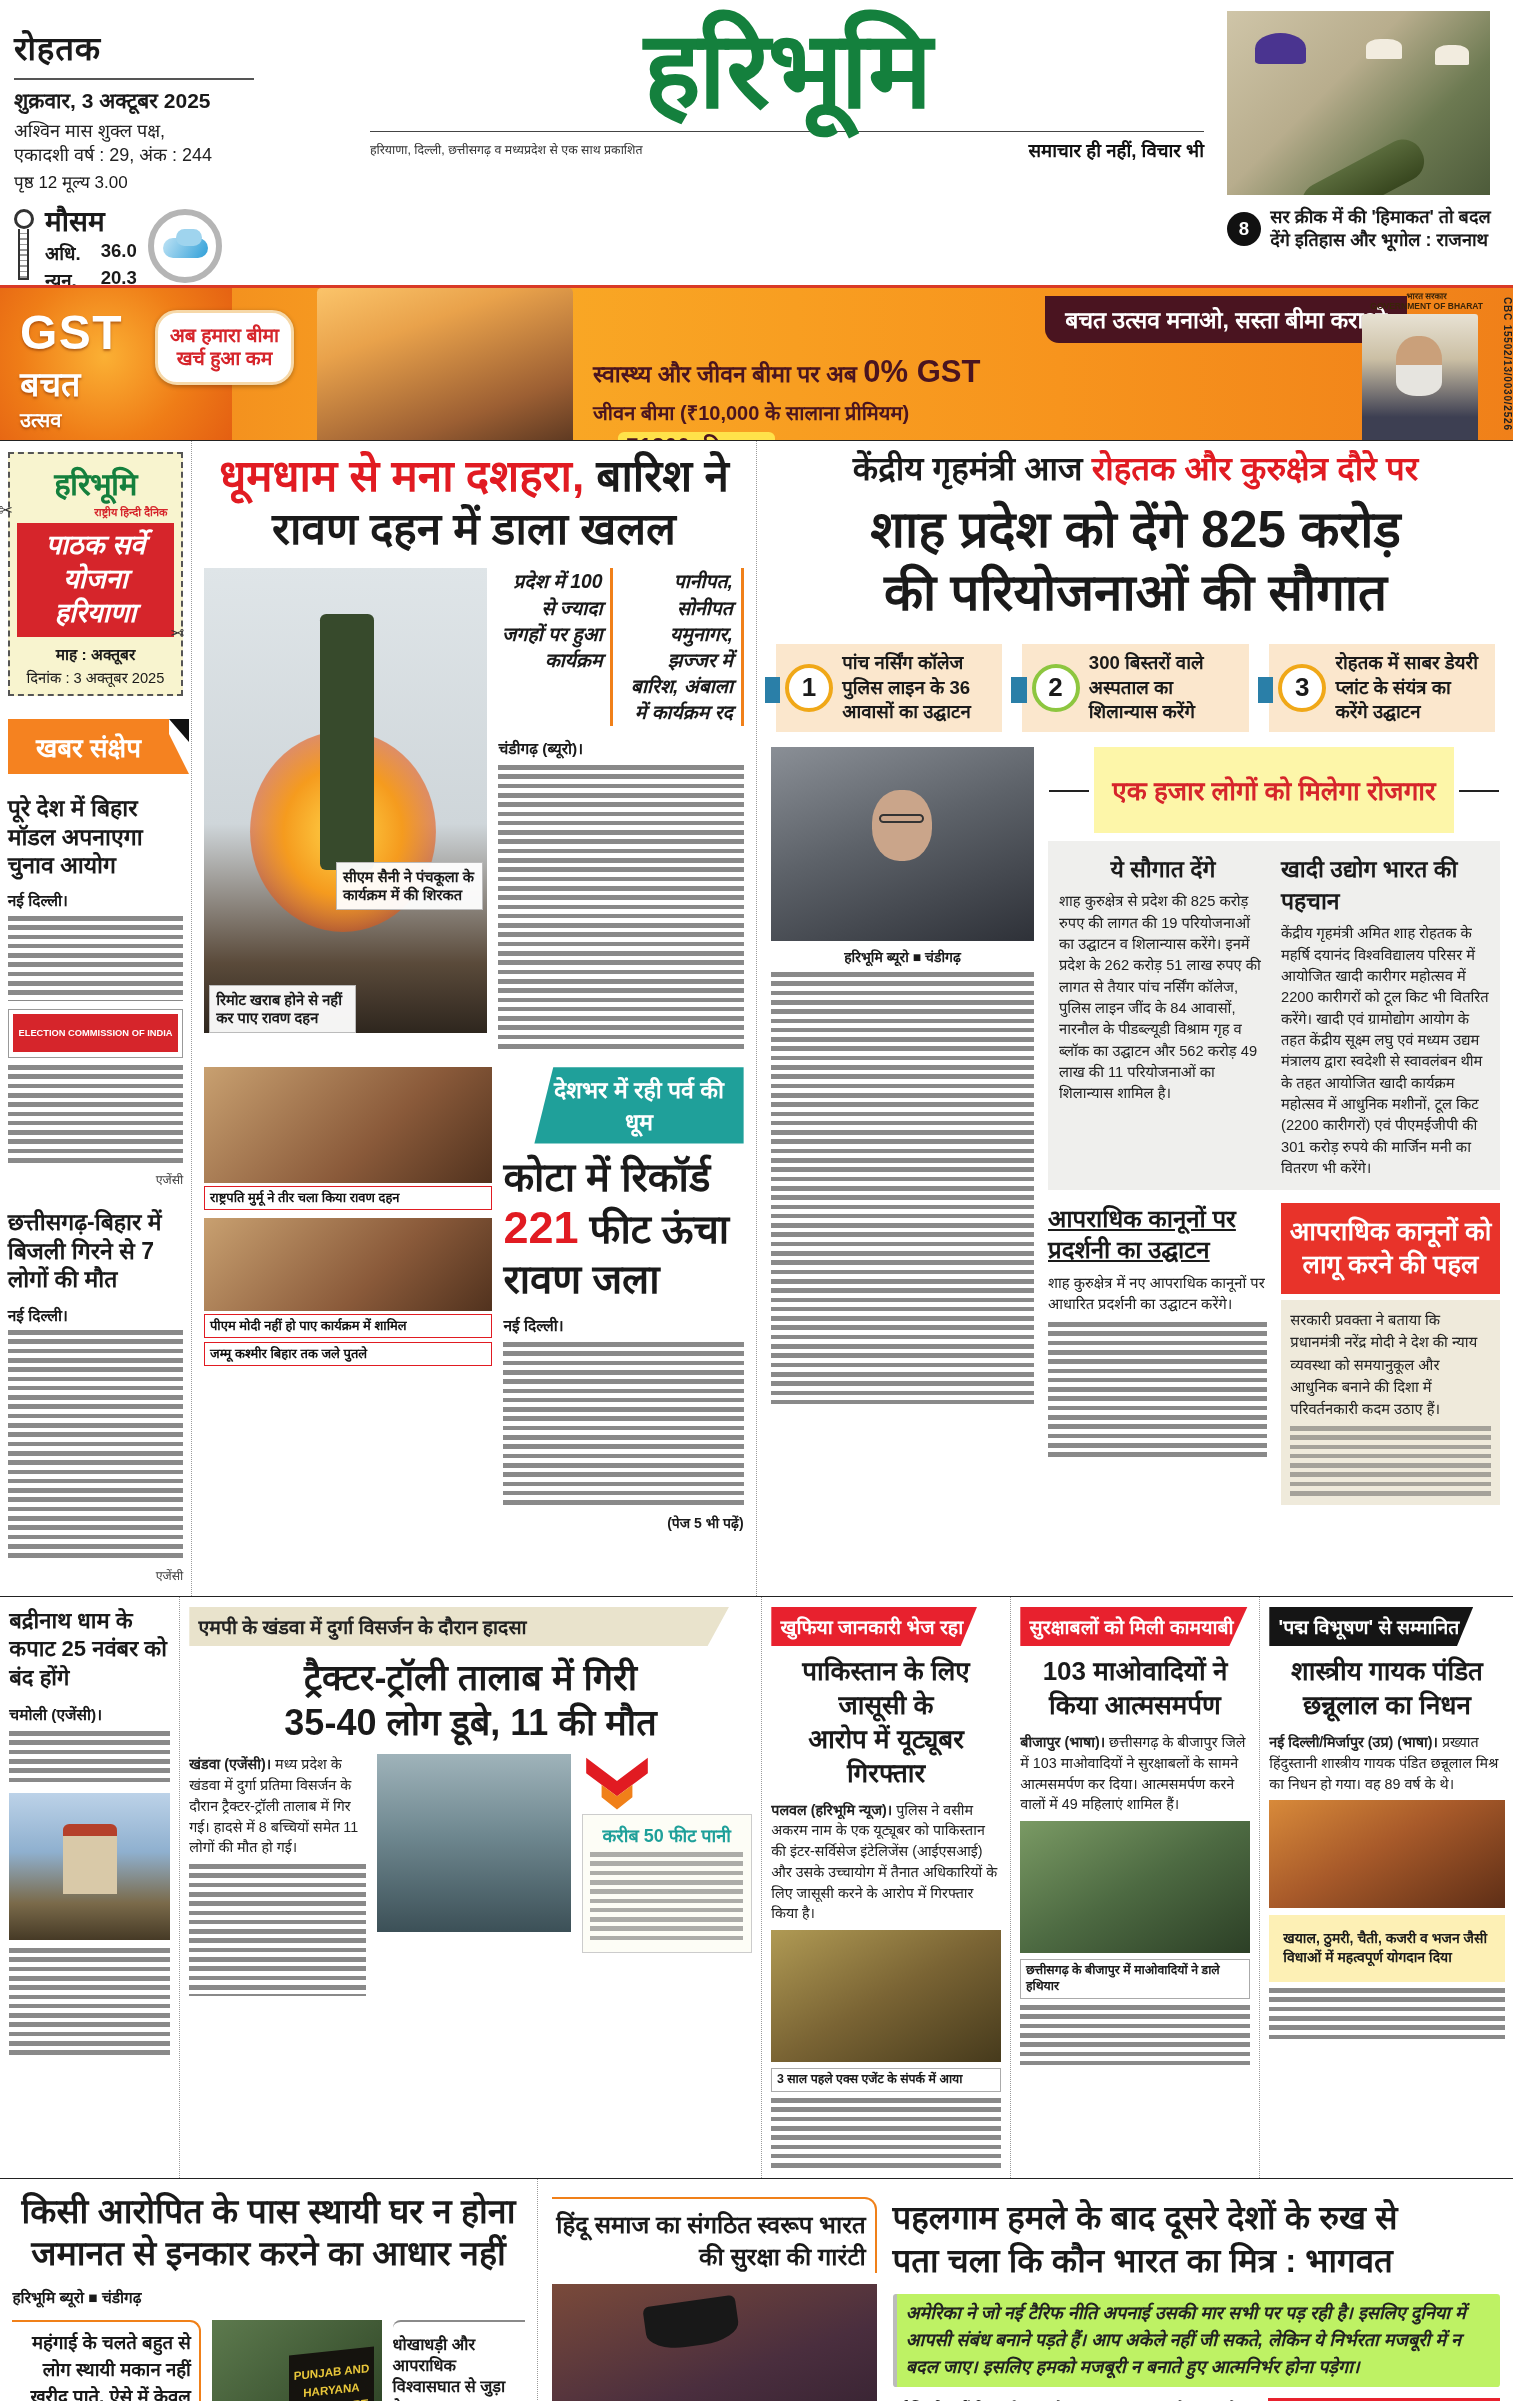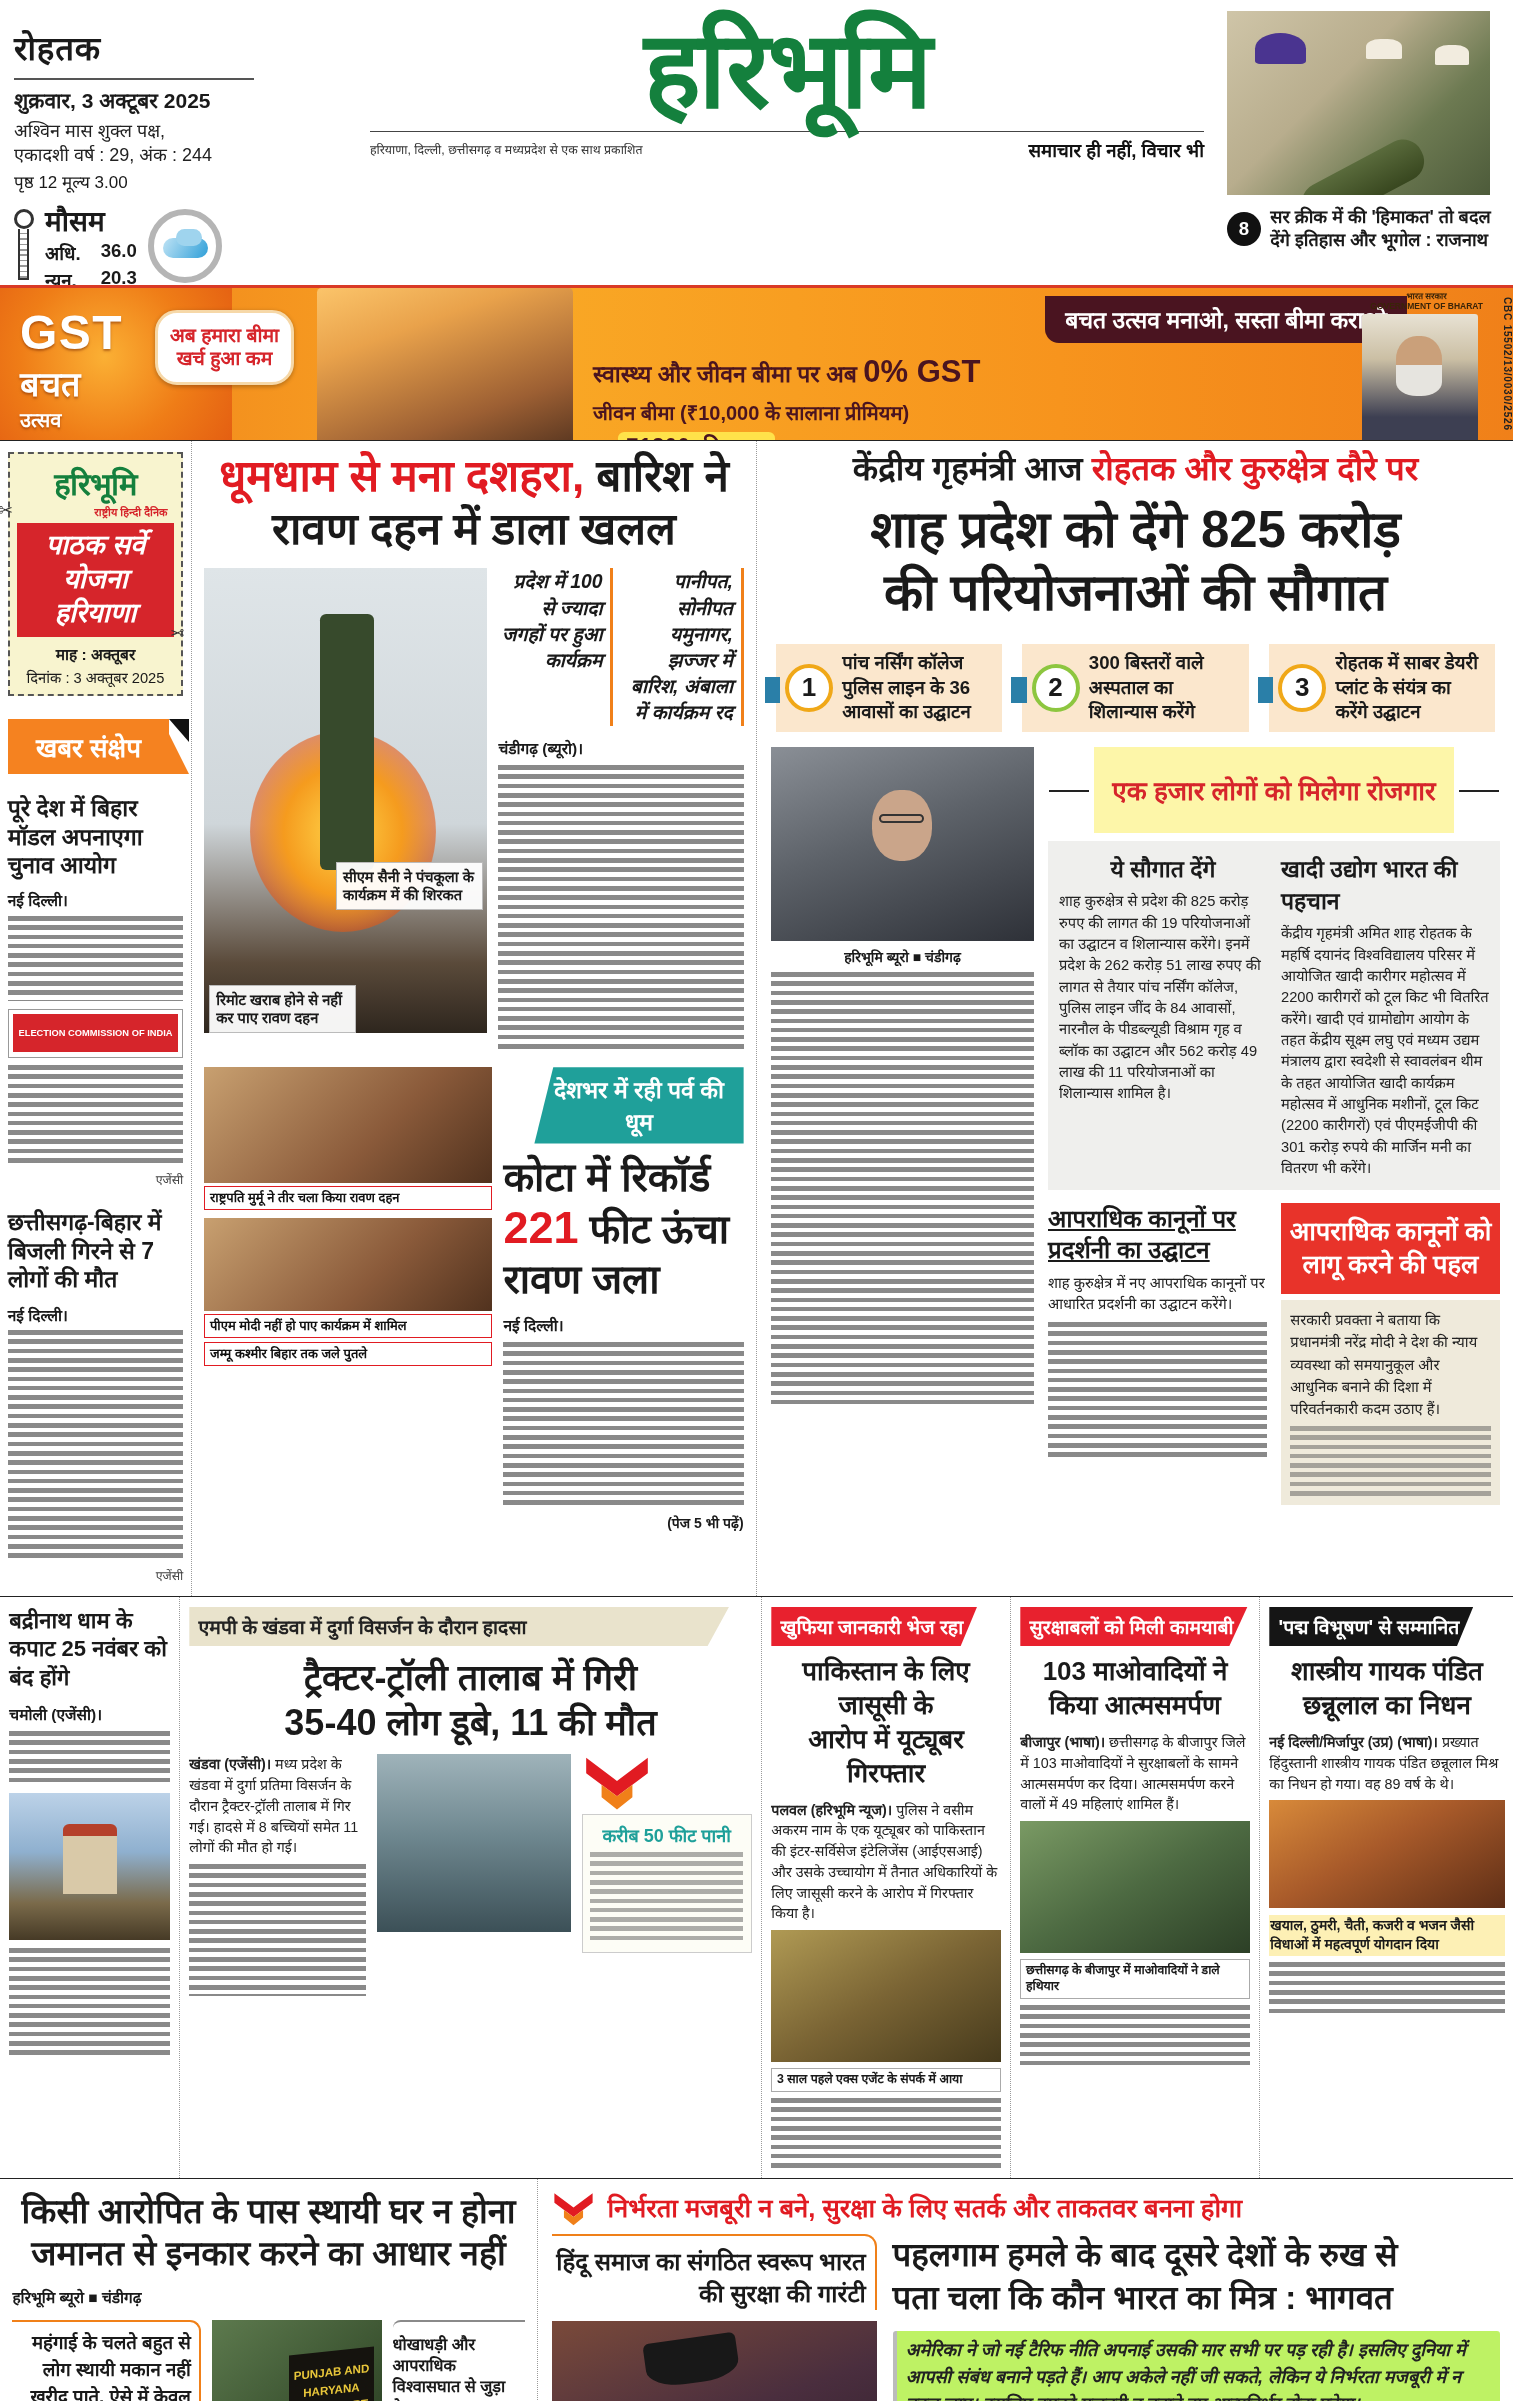--- a/index.html
+++ b/index.html
@@ -162,21 +162,21 @@
   .kicker.black{background:#151515;}
   .kh-head{font-size:36px;font-weight:900;line-height:1.25;margin:9.3px 0;text-align:center;}
   .kh-grid{display:flex;gap:11px;}
   .kh-photo{width:194px;height:178px;background:linear-gradient(180deg,#9fb3ba 0%,#6f8890 45%,#3c5057 100%);position:relative;}
   .chev{width:70px;height:57px;margin:0 auto;}
   .box50{border:1.5px solid #ccc;background:#fdfdf6;padding:7.7px;}
   .box50 .t{color:#1fa09a;font-size:18px;font-weight:bold;text-align:center;margin-bottom:4.6px;}
   .sm-head{font-size:26px;font-weight:900;line-height:1.3;text-align:center;margin:9.3px 0;}
   .sm-photo{height:132px;background:linear-gradient(150deg,#7a9a64 0%,#4d6a42 50%,#2c3f26 100%);position:relative;margin:6.2px 0;}
   .sm-cap{background:#fff;border:0.8px solid #aaa;font-size:12.4px;font-weight:bold;padding:3.1px 4.6px;line-height:1.25;}
-  .yellow-note{background:#fdf0b5;font-size:14px;font-weight:bold;padding:1px;line-height:1.4;margin-top:6.2px;}
+  .yellow-note{background:#fdf0b5;font-size:14px;font-weight:bold;padding:14px;line-height:1.4;margin-top:6.2px;}
   .body-sm{font-size:14.3px;line-height:1.45;color:#222;}
 
   
   .row3{display:flex;min-height:430px;border-top:1.5px solid #222;}
   .hc-col{width:538px;padding:11px 12.4px;border-right:0.8px dotted #9a9a9a;}
   .hc-head{font-size:34px;font-weight:900;line-height:1.25;text-align:center;}
   .hc-grid{display:flex;gap:11px;margin-top:12.4px;}
   .hc-quote{flex:1;font-size:18.6px;font-weight:bold;text-align:right;line-height:1.45;border-top:2.3px solid #f08019;border-right:2.3px solid #f08019;border-radius:0 11px 0 0;padding:7.7px 7.7px 0 0;}
   .hc-photo{width:170px;height:186px;background:linear-gradient(140deg,#5d7a4e 0%,#39512f 55%,#1f2f1a 100%);position:relative;}
   .hc-photo .sign{position:absolute;right:7.7px;top:31px;width:85px;height:116px;background:#15130e;color:#e8c63a;font-size:11.6px;font-weight:bold;text-align:center;padding-top:12.4px;line-height:1.5;transform:skewY(-6deg);}
@@ -525,27 +525,20 @@
         </div>
         <div class="hc-box">
           <div class="t">धोखाधड़ी और आपराधिक विश्वासघात से जुड़ा केस</div>
           <div class="fl light" style="height:116px;margin-top:6.2px;"></div>
         </div>
       </div>
 
     </div>
 
     <div class="bg-col">
-      <div class="bg-kickrow">
-        <svg width="43" height="37" viewBox="0 0 90 74">
-          <path d="M5 5 L45 35 L85 5 L85 25 L45 55 L5 25 Z" fill="#e11b22"></path>
-          <path d="M25 40 L45 55 L65 40 L65 56 L45 72 L25 56 Z" fill="#f08019"></path>
-        </svg>
-        <div class="bg-kicker">निर्भरता मजबूरी न बने, सुरक्षा के लिए सतर्क और ताकतवर बनना होगा</div>
-      </div>
       <div class="bg-grid">
         <div class="bg-left">
           <div class="bg-sub">हिंदू समाज का संगठित स्वरूप भारत की सुरक्षा की गारंटी</div>
           <div class="bg-photo">
             <div class="cap"></div>
 
           </div>
         </div>
         <div class="bg-right">
           <div class="bg-head">

